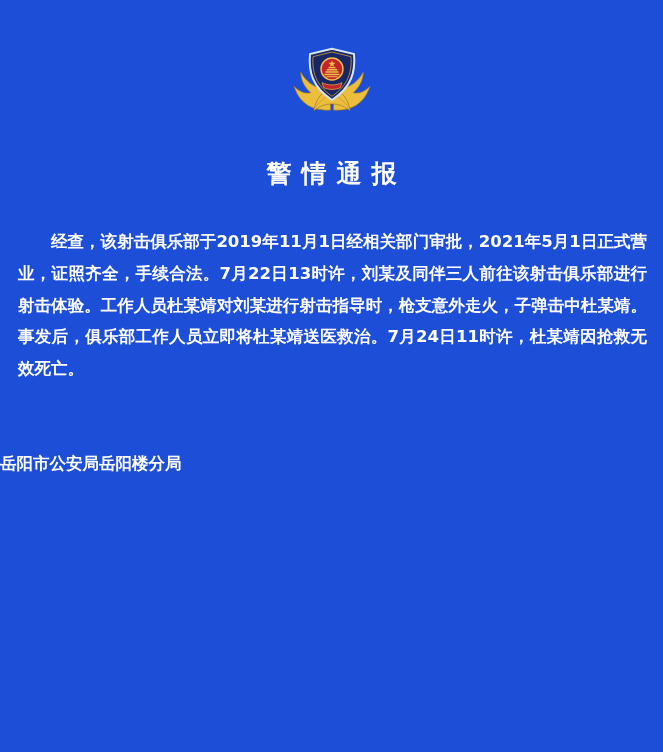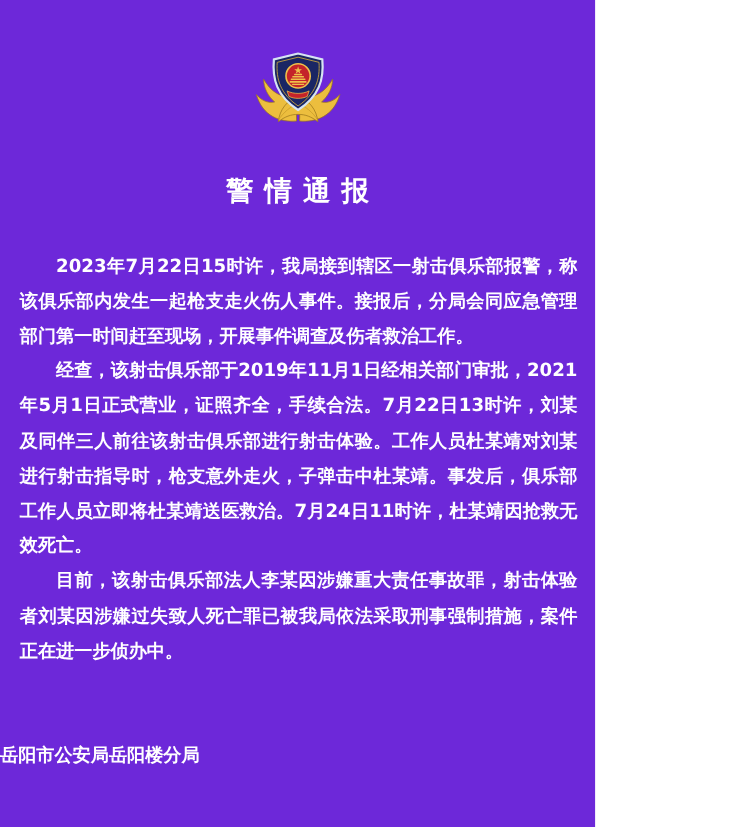--- a/index.html
+++ b/index.html
@@ -1,21 +1,21 @@
 <!DOCTYPE html>
 <html><head>
 <meta charset="utf-8">
 <style>
   html, body { margin: 0; padding: 0; }
   body { font-family: "DejaVu Sans", "Liberation Sans", sans-serif; }
   .page {
     position: relative;
-    width: 541px;
+    width: 663px;
     height: 752px;
-    background: #6d28d9;
+    background: #1d4ed8;
     color: #ffffff;
     overflow: hidden;
   }
   .badge-wrap {
     padding-top: 46px;
     height: 76px;
     text-align: center;
   }
   .badge-wrap svg { display: inline-block; }
   .title {
@@ -81,22 +81,20 @@
         <rect x="51.5" y="45.2" width="17" height="1.6" rx="0.8"></rect>
       </g>
 
       <path d="M45 55 C54 59.5 66 59.5 75 55 L72.5 62.5 C65 66 55 66 47.5 62.5 Z" fill="#c4232a" stroke="#eec04a" stroke-width="1"></path>
     </svg>
   </div>
 
   <h1 class="title">警情通报</h1>
 
   <div class="content">
-    <p>2023年7月22日15时许，我局接到辖区一射击俱乐部报警，称该俱乐部内发生一起枪支走火伤人事件。接报后，分局会同应急管理部门第一时间赶至现场，开展事件调查及伤者救治工作。</p>
     <p>经查，该射击俱乐部于2019年11月1日经相关部门审批，2021年5月1日正式营业，证照齐全，手续合法。7月22日13时许，刘某及同伴三人前往该射击俱乐部进行射击体验。工作人员杜某靖对刘某进行射击指导时，枪支意外走火，子弹击中杜某靖。事发后，俱乐部工作人员立即将杜某靖送医救治。7月24日11时许，杜某靖因抢救无效死亡。</p>
-    <p>目前，该射击俱乐部法人李某因涉嫌重大责任事故罪，射击体验者刘某因涉嫌过失致人死亡罪已被我局依法采取刑事强制措施，案件正在进一步侦办中。</p>
   </div>
 
   <div class="signature">
     <div>岳阳市公安局岳阳楼分局</div>
   </div>
 
 </div>
 
 </body></html>

